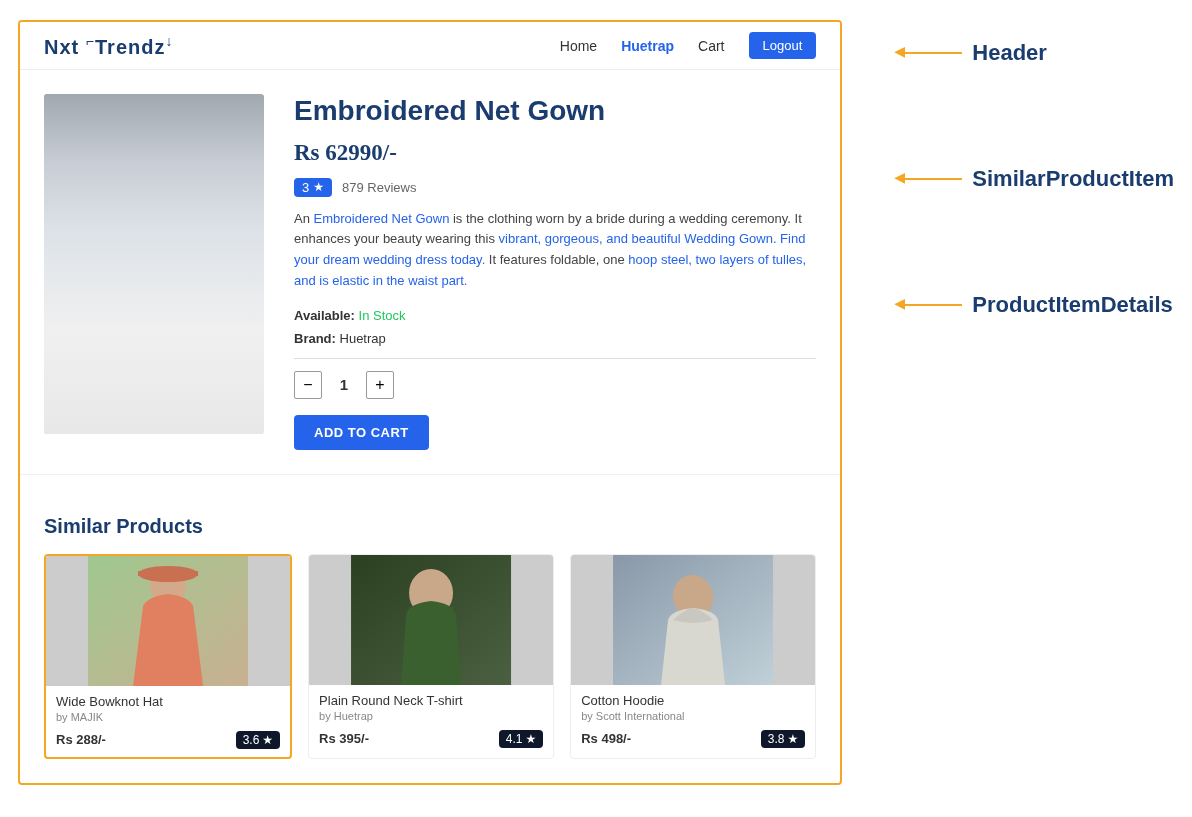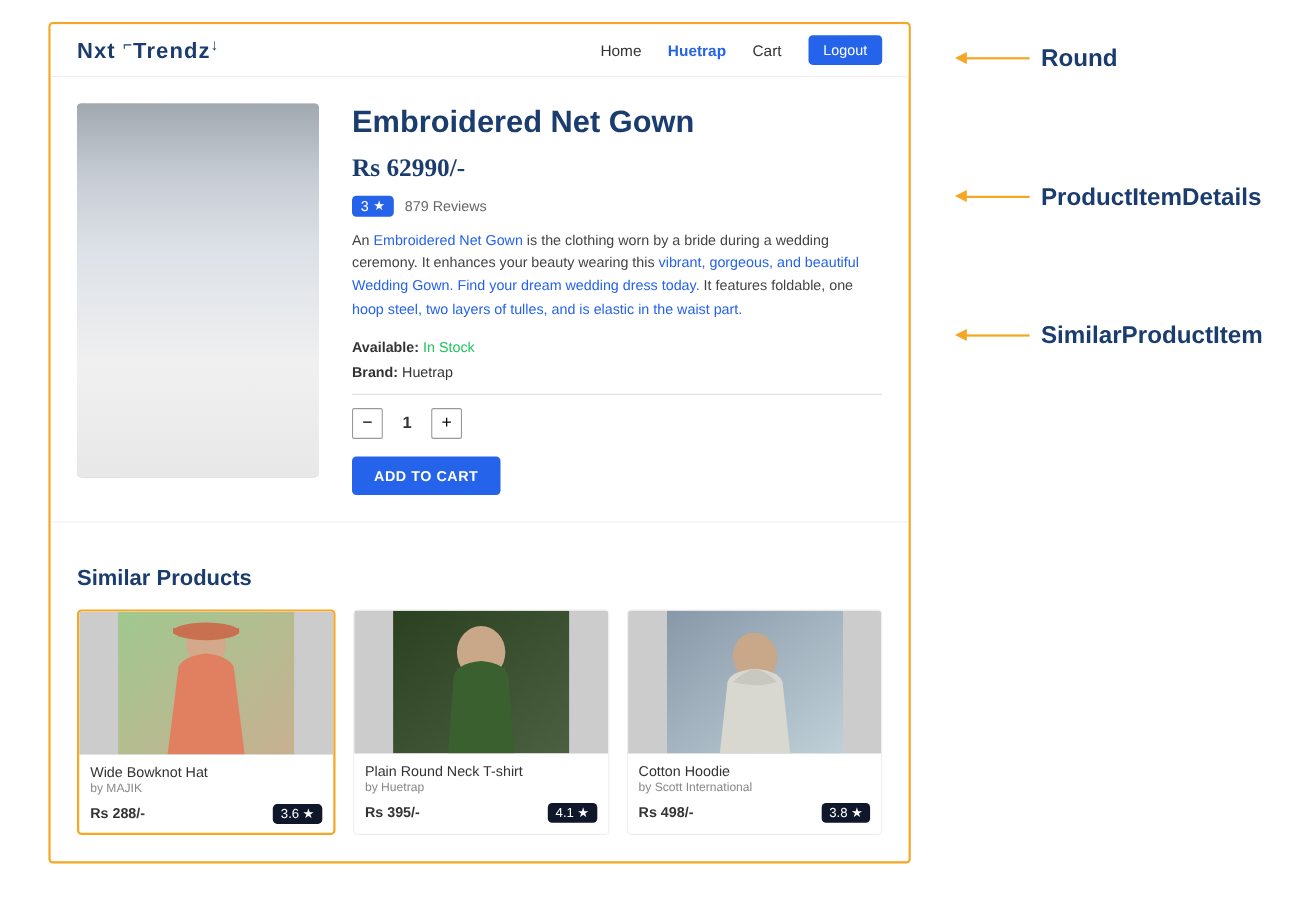--- a/index.html
+++ b/index.html
@@ -1,22 +1,22 @@
 <!DOCTYPE html>
 <html><head>
   <meta charset="utf-8">
   <style>
     * { box-sizing: border-box; margin: 0; padding: 0; }
     body { font-family: Arial, sans-serif; background: #fff; color: #333; }
 
     
     .page-wrapper {
       display: flex;
-      padding: 20px 44px;
-      gap: 48px;
+      padding: 20px 18px;
+      gap: 60px;
     }
 
     
     .main-content {
       flex: 1;
       border: 2px solid #f5a623;
       border-radius: 4px;
       overflow: hidden;
     }
 
@@ -470,28 +470,28 @@
 
       </div>
     </section>
   </div>
 
   <div class="annotations">
     <div class="annotation">
       <div class="annotation-arrow">
         <div class="arrow-line"></div>
       </div>
-      <span class="annotation-label">Round</span>
+      <span class="annotation-label">Header</span>
     </div>
     <div class="annotation">
       <div class="annotation-arrow">
         <div class="arrow-line"></div>
       </div>
-      <span class="annotation-label">ProductItemDetails</span>
+      <span class="annotation-label">SimilarProductItem</span>
     </div>
     <div class="annotation">
       <div class="annotation-arrow">
         <div class="arrow-line"></div>
       </div>
-      <span class="annotation-label">SimilarProductItem</span>
+      <span class="annotation-label">ProductItemDetails</span>
     </div>
   </div>
 </div>
 
 </body></html>

